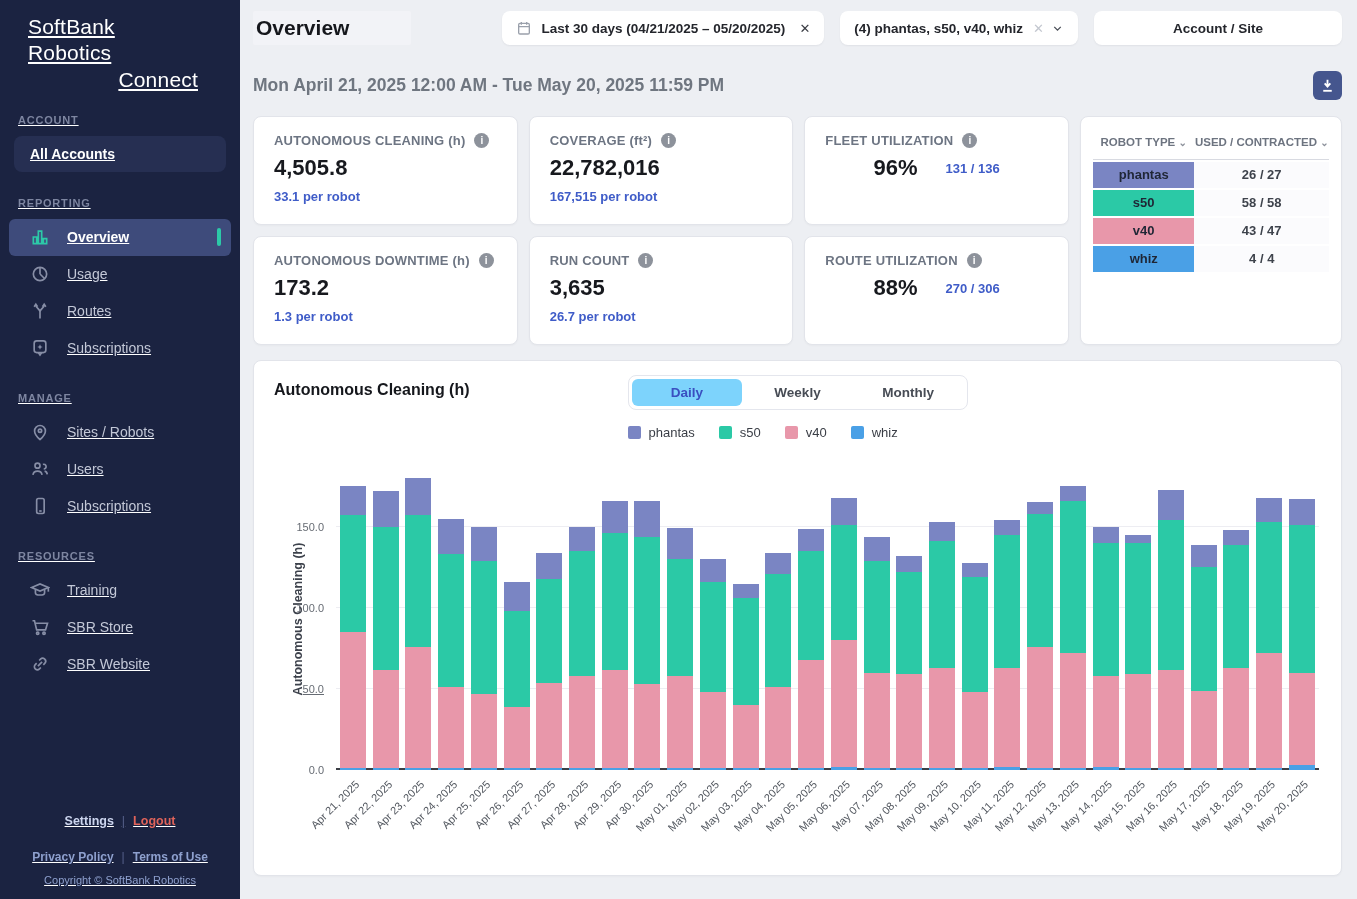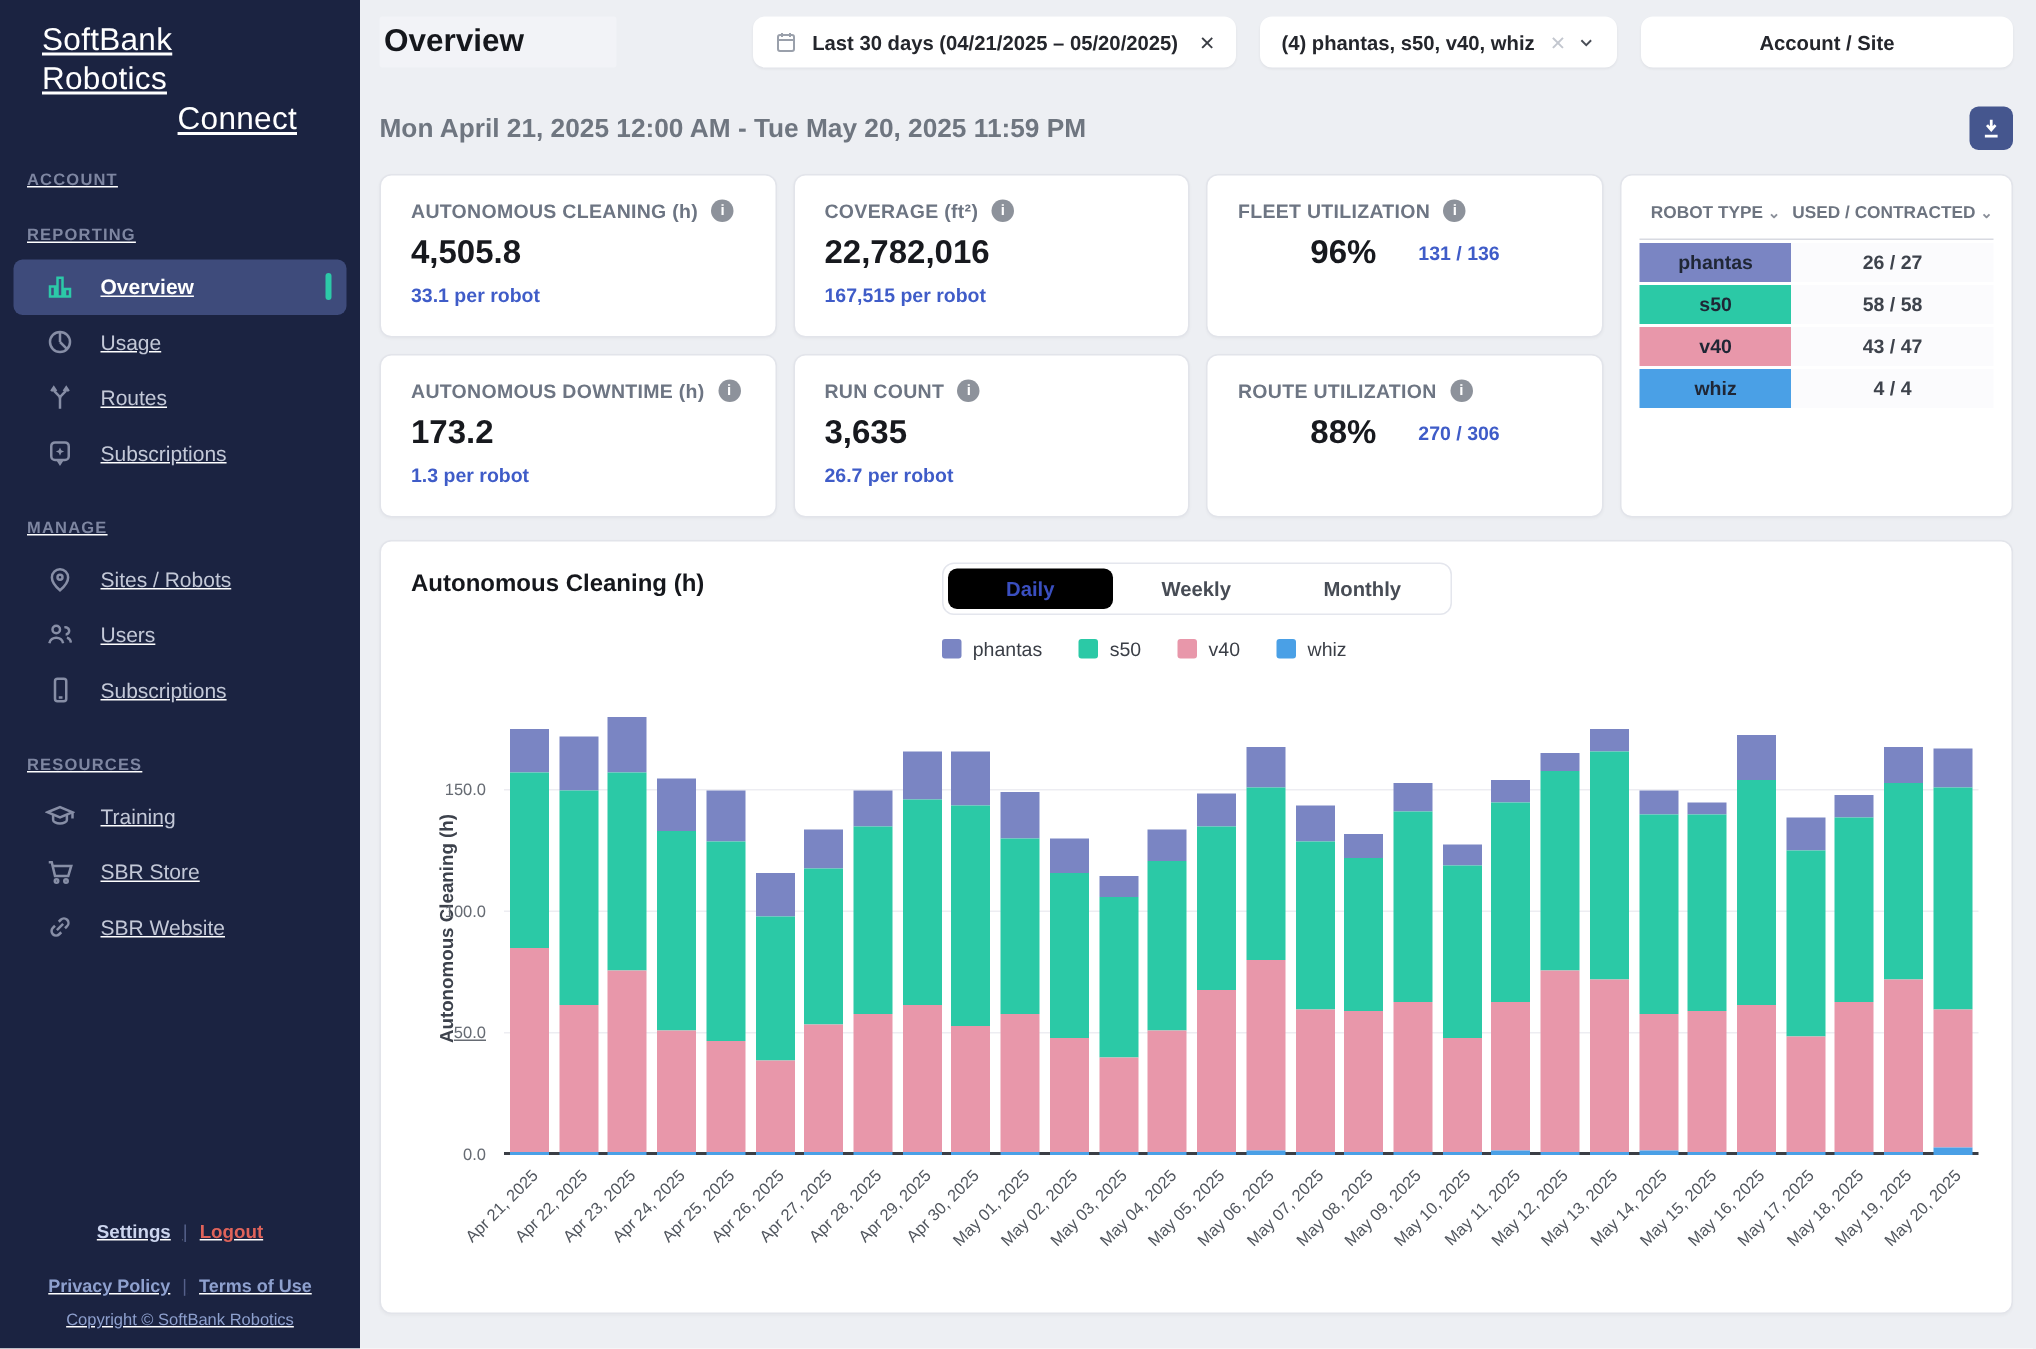--- a/index.html
+++ b/index.html
@@ -67,21 +67,21 @@
   .rt-row { display:flex; margin-top:2px; height:26px; }
   .rt-type { flex:0 0 43%; display:flex; align-items:center; justify-content:center; font-size:13px; font-weight:700; color:#1f2635; }
   .rt-val { flex:1; display:flex; align-items:center; justify-content:center; font-size:13px; font-weight:700; color:#3e434c; background:#fbfbfd; }
 
   
   .chart-card { margin-top:15px; height:516px; padding:14px 18px; }
   .chart-head { position:relative; height:36px; }
   .chart-title { position:absolute; left:2px; top:6px; font-size:16px; font-weight:800; color:#15171c; }
   .tabs { width:340px; margin:0 auto; display:flex; background:#fff; border:1px solid #e4e6ed; border-radius:8px; padding:3px; }
   .tab { flex:1; border:none; background:none; padding:6px 0; font-size:13.5px; font-weight:600; color:#474c55; border-radius:6px; cursor:pointer; font-family:inherit; }
-  .tab.active { background:#000000; color:#3a4fc0; }
+  .tab.active { background:#7dd3fc; color:#3a4fc0; }
   .legend { width:340px; margin:14px auto 0; display:flex; gap:24px; align-items:center; }
   .lg-item { display:flex; gap:8px; align-items:center; font-size:13px; color:#3a3e46; }
   .lg-sw { width:13px; height:13px; border-radius:2px; display:inline-block; }
 
   .chart-wrap { position:relative; margin-top:30px; padding-left:64px; padding-right:4px; }
   .plot { position:relative; height:300px; }
   .ylab { position:absolute; left:-133px; top:50%; width:190px; margin-top:-8px; text-align:center; transform:rotate(-90deg); font-size:12.5px; font-weight:600; color:#3d424c; white-space:nowrap; }
   .gline { position:absolute; left:0; right:0; height:1px; background:#ededf2; }
   .gline.axis { height:2px; background:#3b3e45; }
   .ytick { position:absolute; right:calc(100% + 12px); transform:translateY(50%); font-size:11px; color:#666b73; }
@@ -96,20 +96,21 @@
 
 <div class="app">
 
   <aside class="sidebar">
     <div class="logo">
       <div>SoftBank Robotics</div>
       <div class="logo2">Connect</div>
     </div>
     <nav class="nav">
         <div class="sec-label">ACCOUNT</div>
+        <button class="acct-btn">All Accounts</button>
         <div class="sec-label">REPORTING</div>
         <div class="nav-item active">
           <span class="nav-ico">
             <svg viewBox="0 0 24 24" fill="none" stroke="currentColor" stroke-width="2">
               <path d="M4 20v-8h4v8M10 20V5h4v15M16 20v-6h4v6M3 20h18"></path>
             </svg>
           </span>
           <span class="nav-lbl">Overview</span>
           <span class="active-ind"></span>
         </div>

